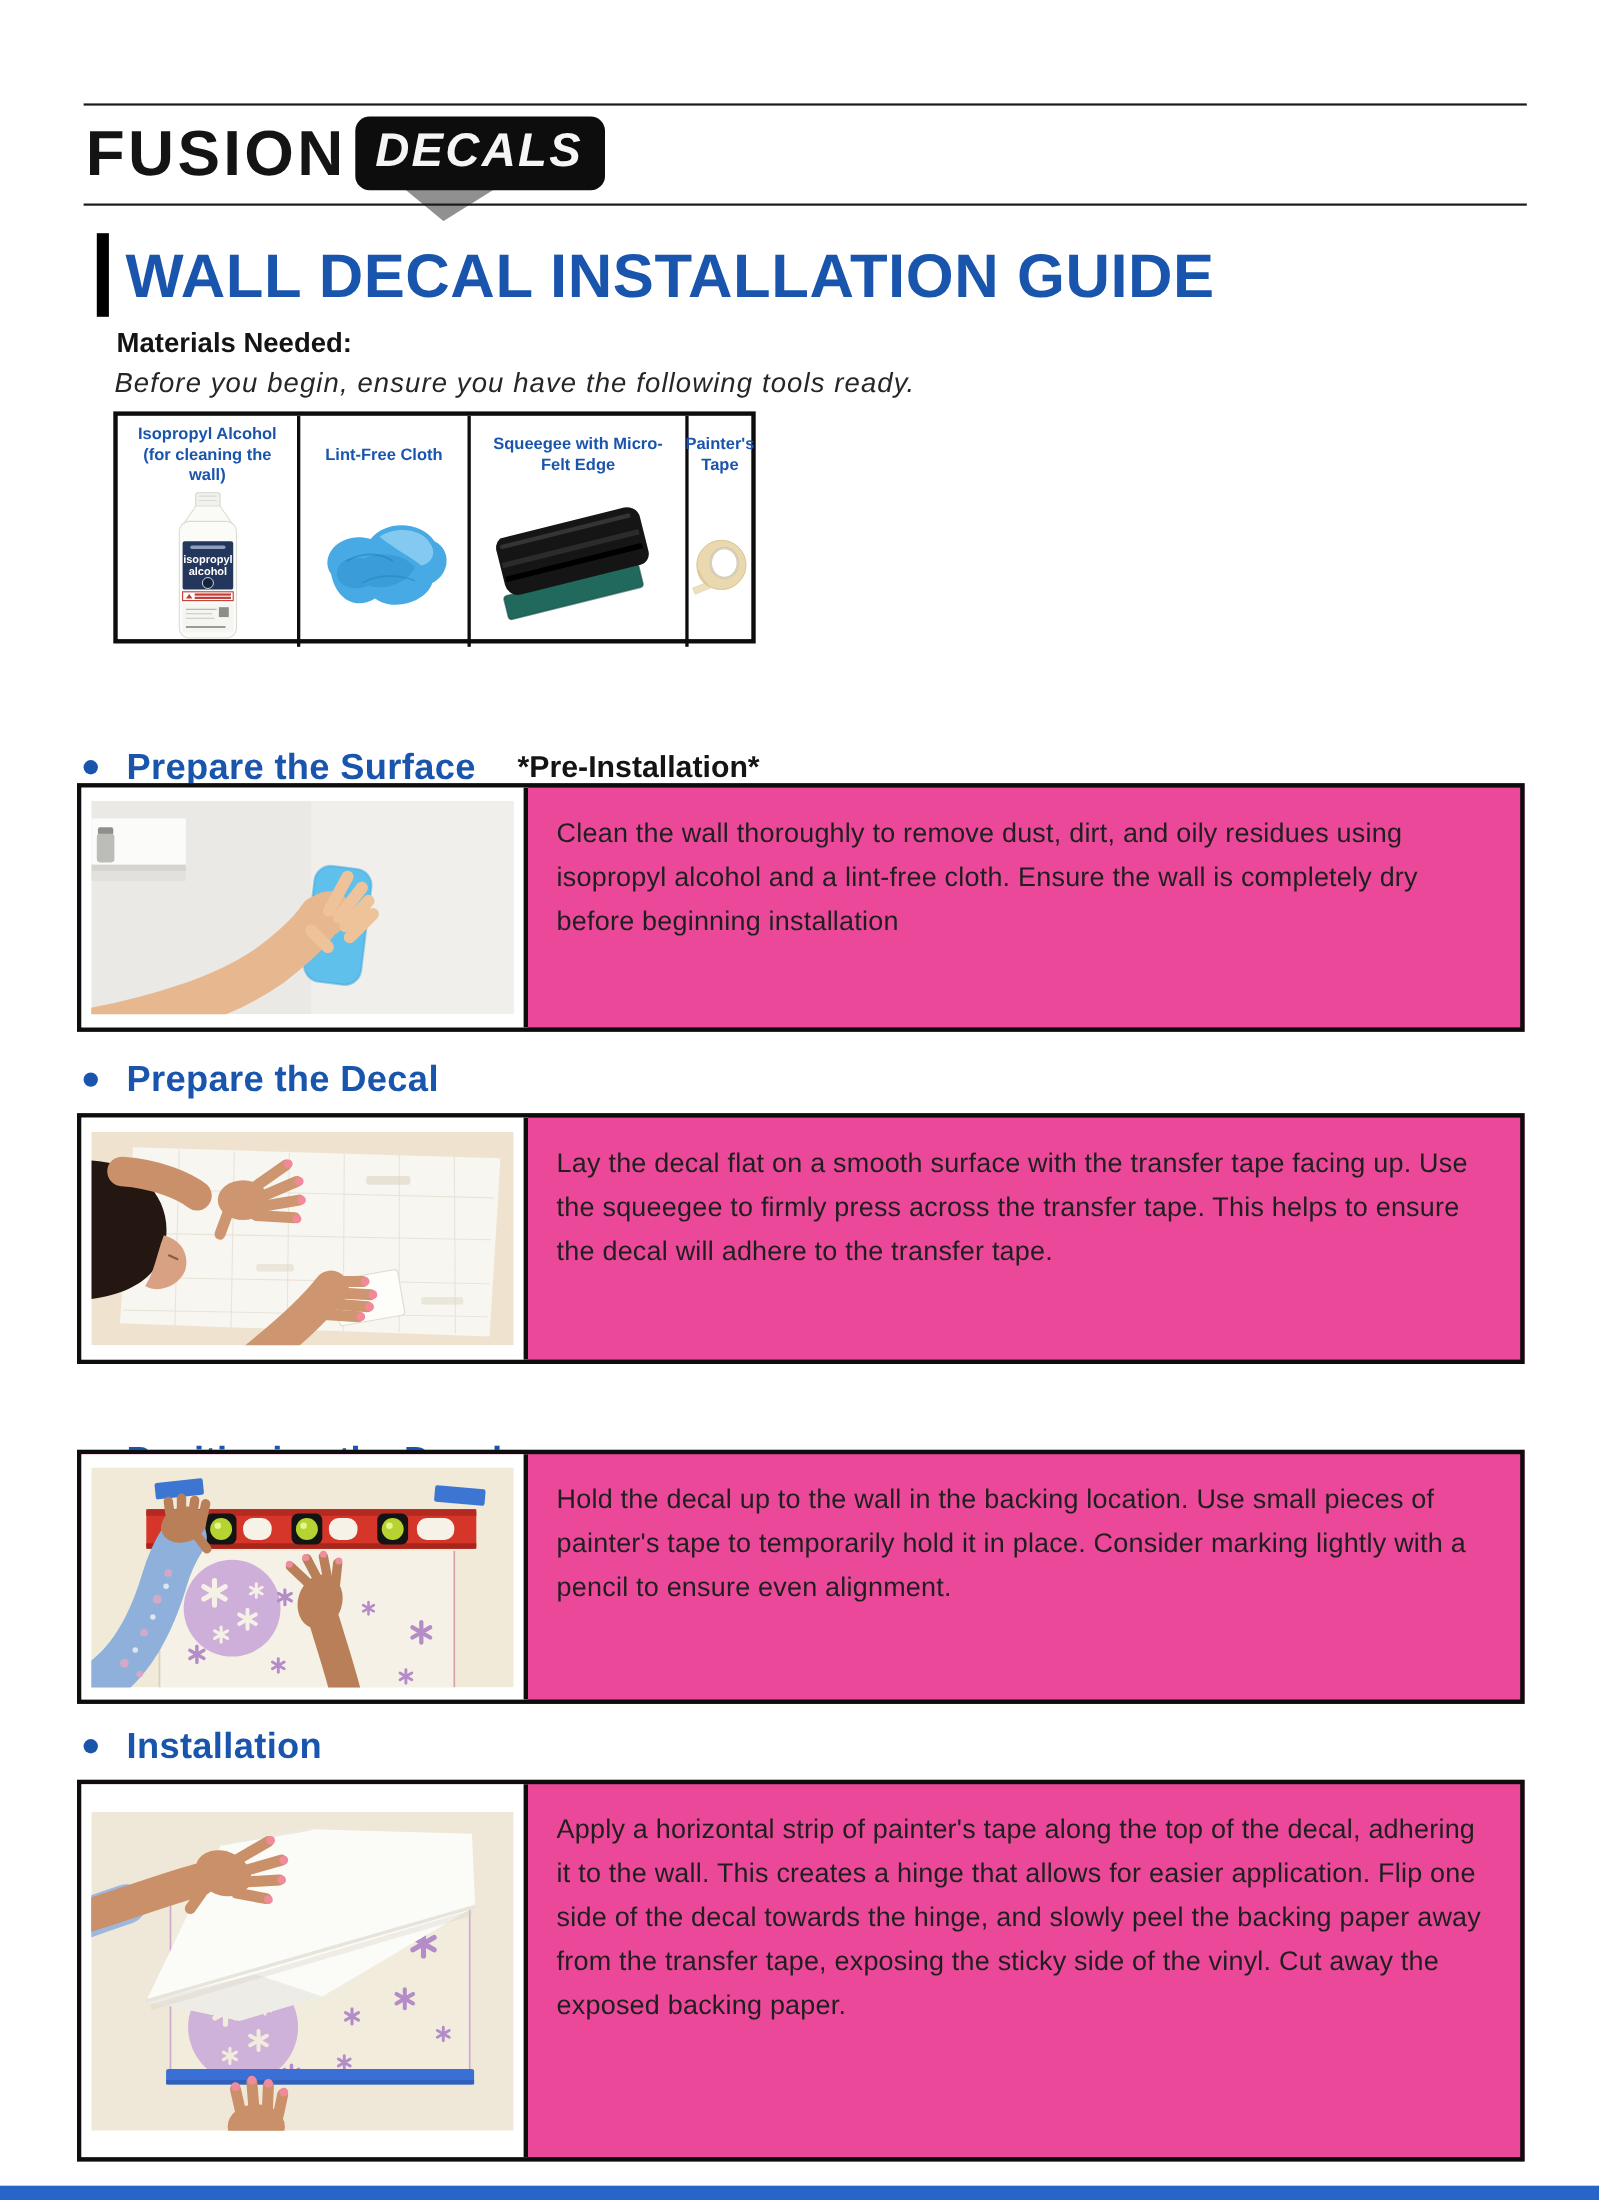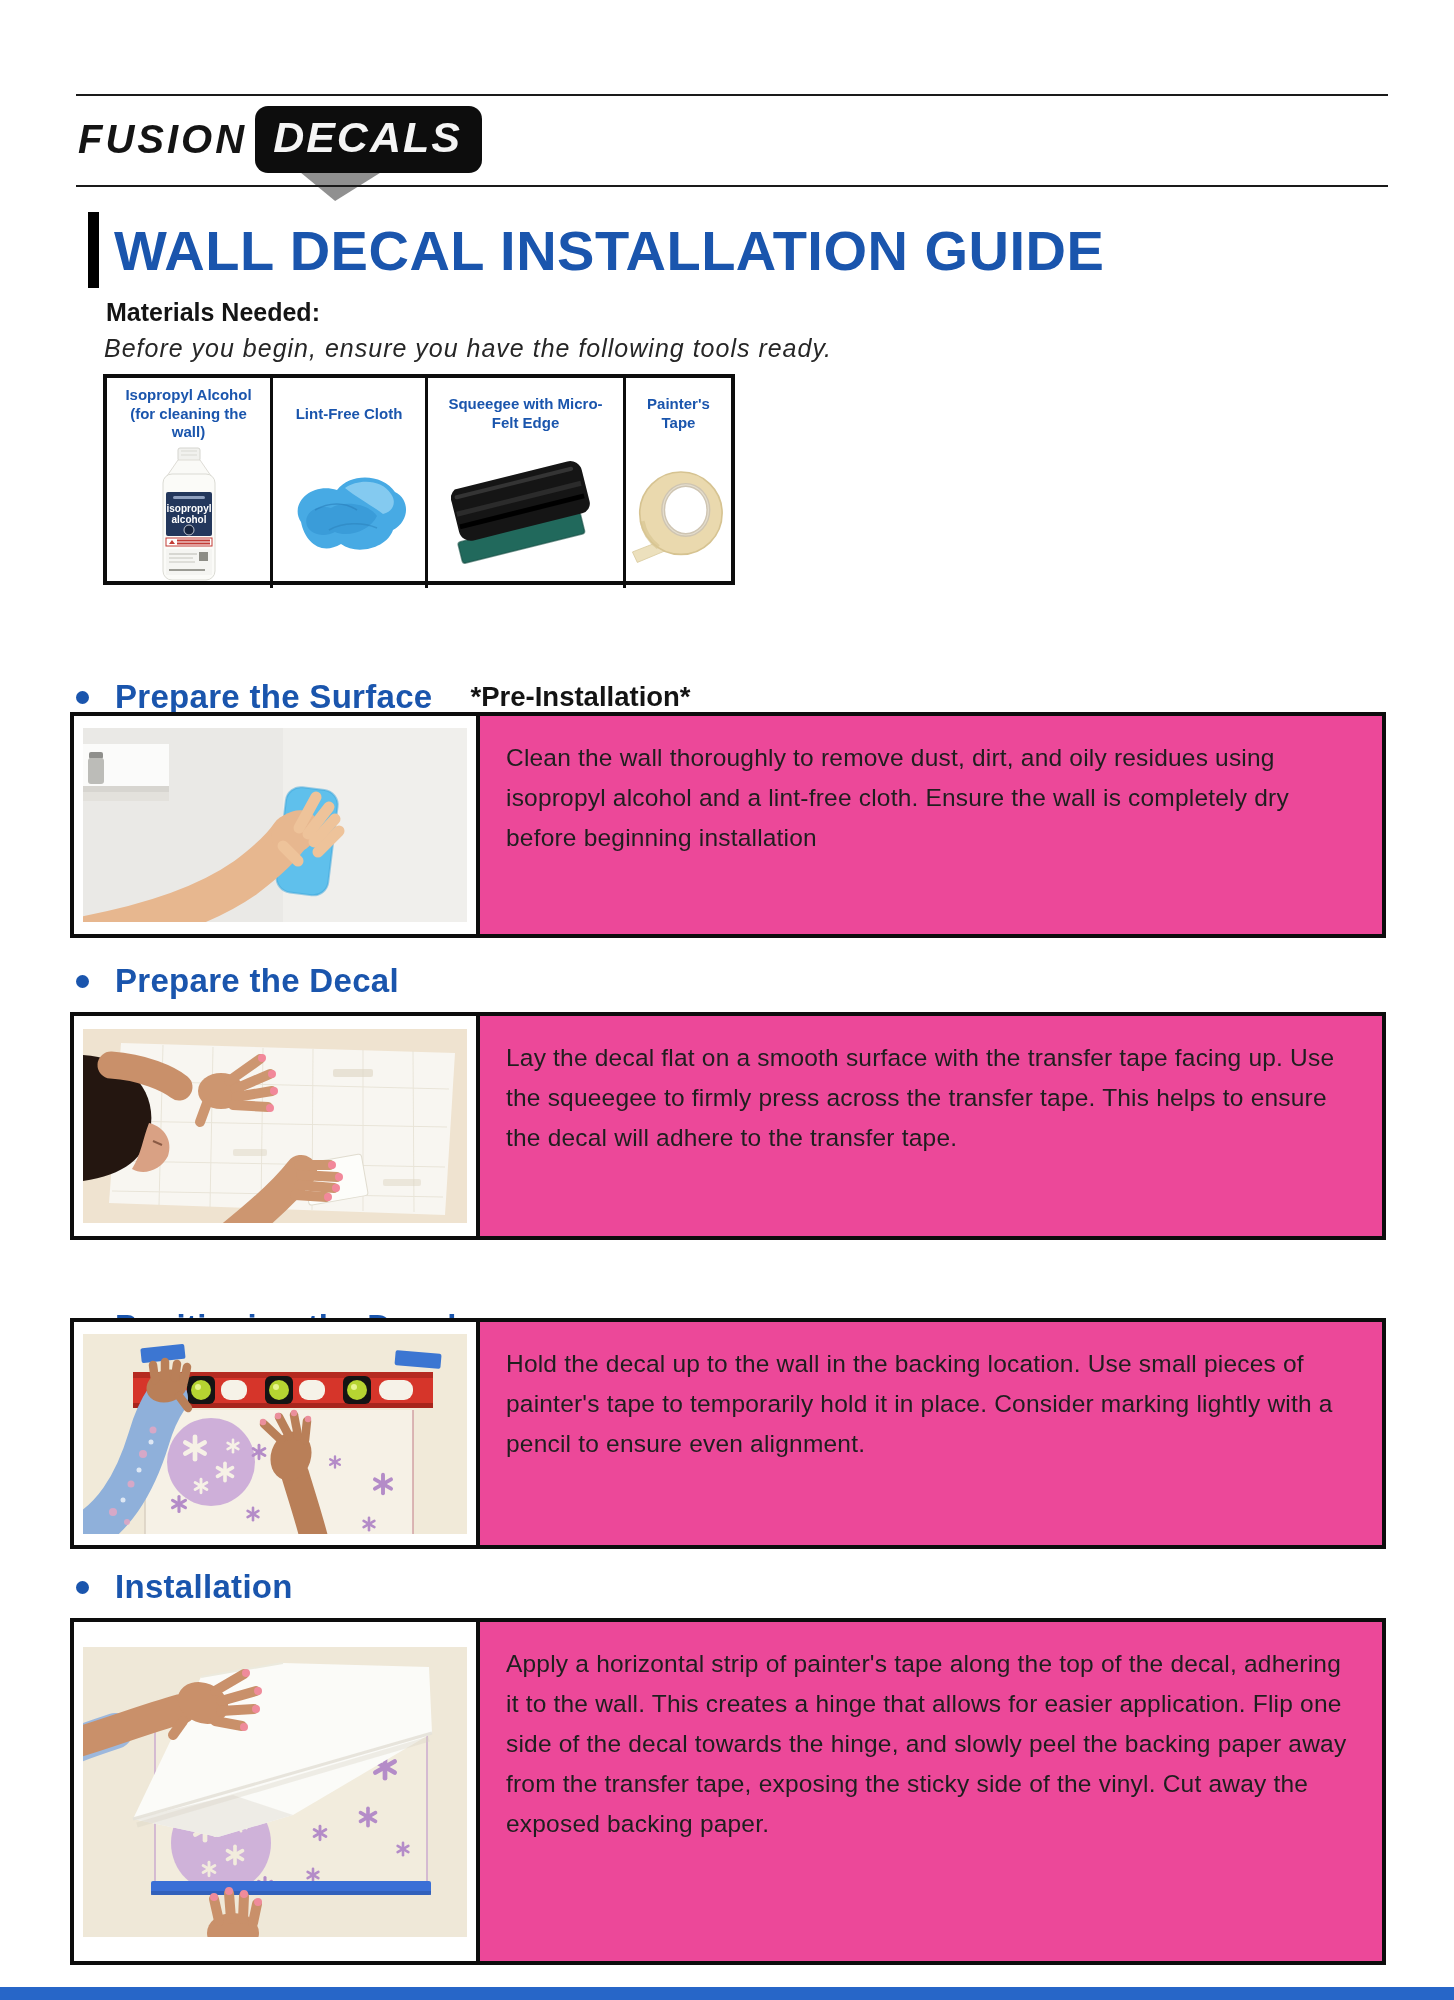--- a/index.html
+++ b/index.html
@@ -6,37 +6,37 @@
   .page{
     position:relative;width:1454px;height:2000px;background:#ffffff;overflow:hidden;
     font-family:"Liberation Sans", sans-serif;color:#1d1d1d;
   }
   .rule{position:absolute;left:76px;width:1312px;height:2px;background:#1a1a1a;}
   .rule-top{top:94px;}
   .rule-mid{top:185px;}
 
   
   .logo{position:absolute;left:78px;top:100px;height:78px;display:flex;align-items:center;}
-  .logo-fusion{font-size:40px;font-weight:900;font-style:italic;letter-spacing:3px;color:#141414;}
+  .logo-fusion{font-size:58px;font-weight:900;letter-spacing:3px;color:#141414;}
   .decals-badge{position:relative;display:inline-block;margin-left:10px;}
   .decals-shadow{position:absolute;left:22px;bottom:-30px;width:118px;height:42px;background:#909090;
     clip-path:polygon(0 0,100% 0,52% 100%);transform:skewX(-14deg);}
   .decals-box{position:relative;display:inline-block;background:#0d0d0d;border-radius:11px;
     padding:5px 18px 9px 16px;box-shadow:0 0 0 2px #0d0d0d;}
   .decals-text{font-size:43px;font-weight:900;font-style:italic;letter-spacing:2px;color:#f5f5f5;}
 
   
   .title-row{position:absolute;left:88px;top:212px;display:flex;align-items:center;}
   .title-bar{width:11px;height:76px;background:#000;margin-right:15px;}
   .page-title{margin:0;font-size:56px;font-weight:800;color:#1a55ad;letter-spacing:0.5px;white-space:nowrap;}
 
   
   .mat-heading{position:absolute;left:106px;top:298px;font-size:25px;font-weight:800;color:#141414;}
   .mat-sub{position:absolute;left:104px;top:334px;font-size:25px;font-style:italic;color:#262626;letter-spacing:1px;}
-  .mat-table{position:absolute;left:103px;top:374px;width:632px;height:211px;border:4px solid #0d0d0d;
+  .mat-table{position:absolute;left:103px;top:374px;width:584px;height:211px;border:4px solid #0d0d0d;
     background:#fff;display:grid;grid-template-columns:166px 155px 198px 1fr;box-sizing:border-box;}
   .mat-cell{display:flex;flex-direction:column;border-right:3px solid #0d0d0d;min-width:0;}
   .mat-cell:last-child{border-right:none;}
   .mat-cell-header{height:64px;display:flex;align-items:center;justify-content:center;text-align:center;
     font-size:15px;font-weight:800;color:#1a55ad;line-height:1.25;padding:4px 10px 0 10px;}
   .mat-cell-img{flex:1;display:flex;align-items:center;justify-content:center;padding-bottom:6px;}
 
   
   .sec-head{position:absolute;left:76px;display:flex;align-items:center;}
   .bullet{width:13px;height:13px;border-radius:50%;background:#1a55ad;margin-right:26px;flex:0 0 auto;}

